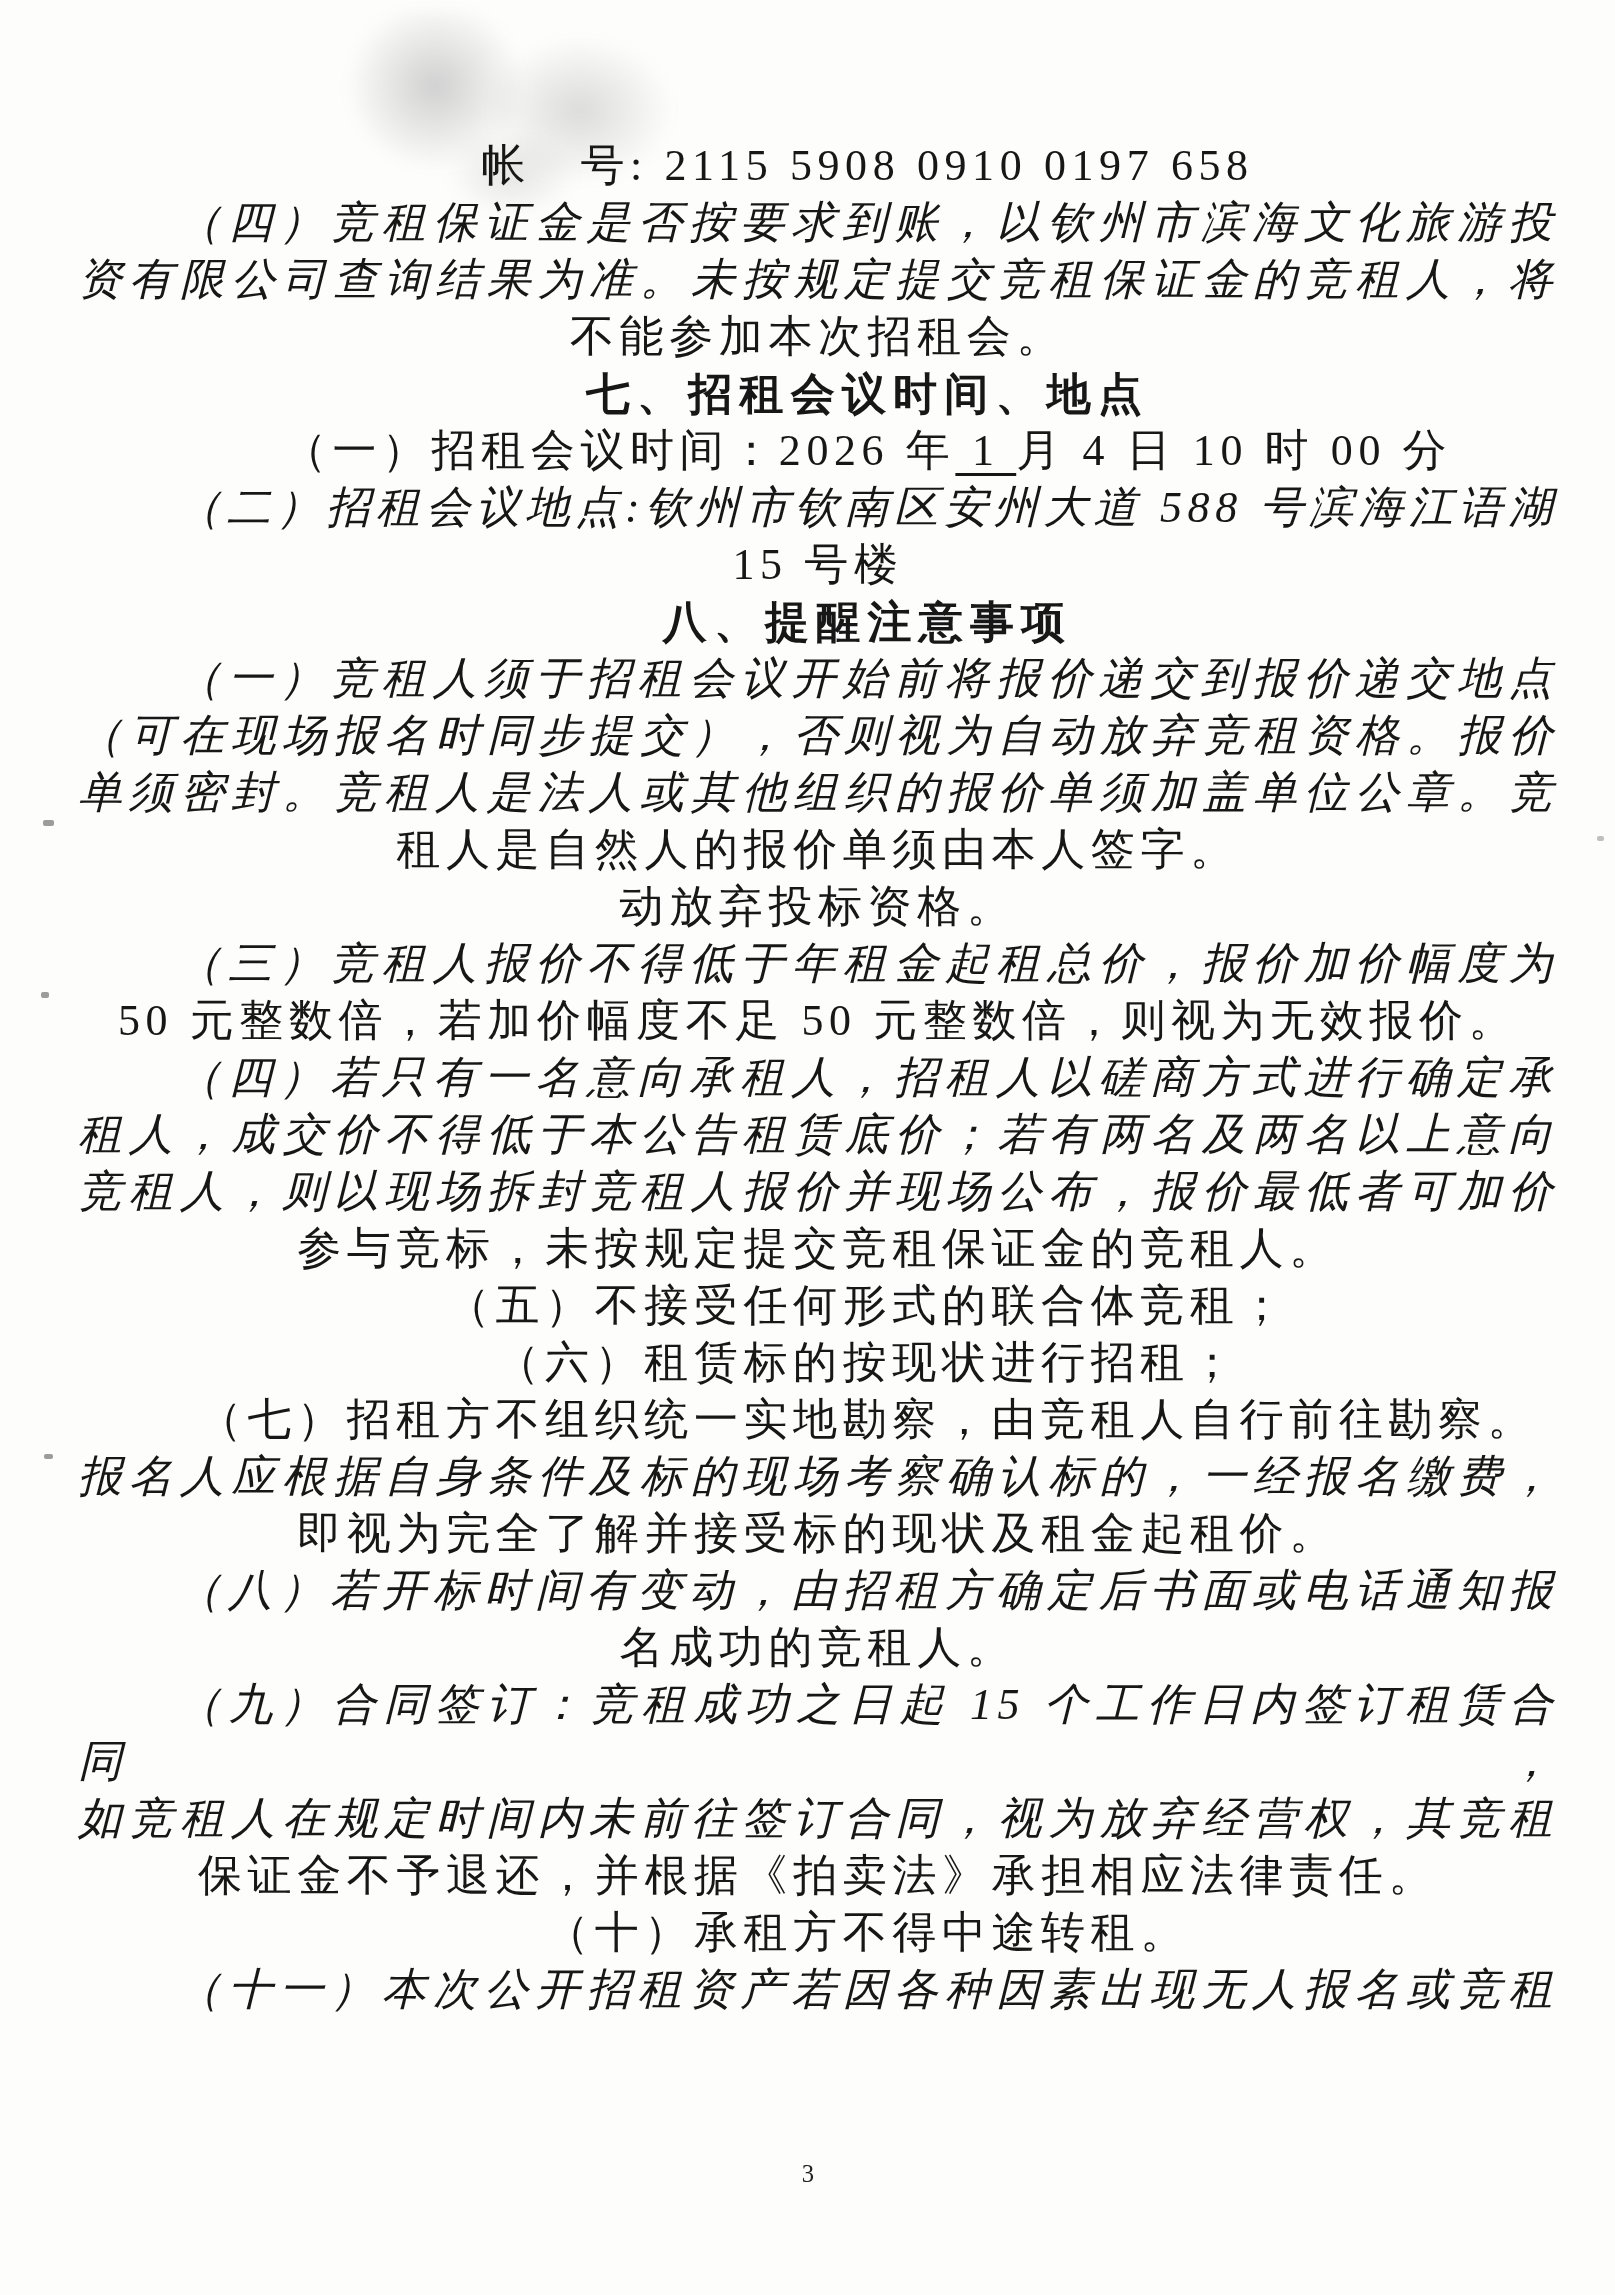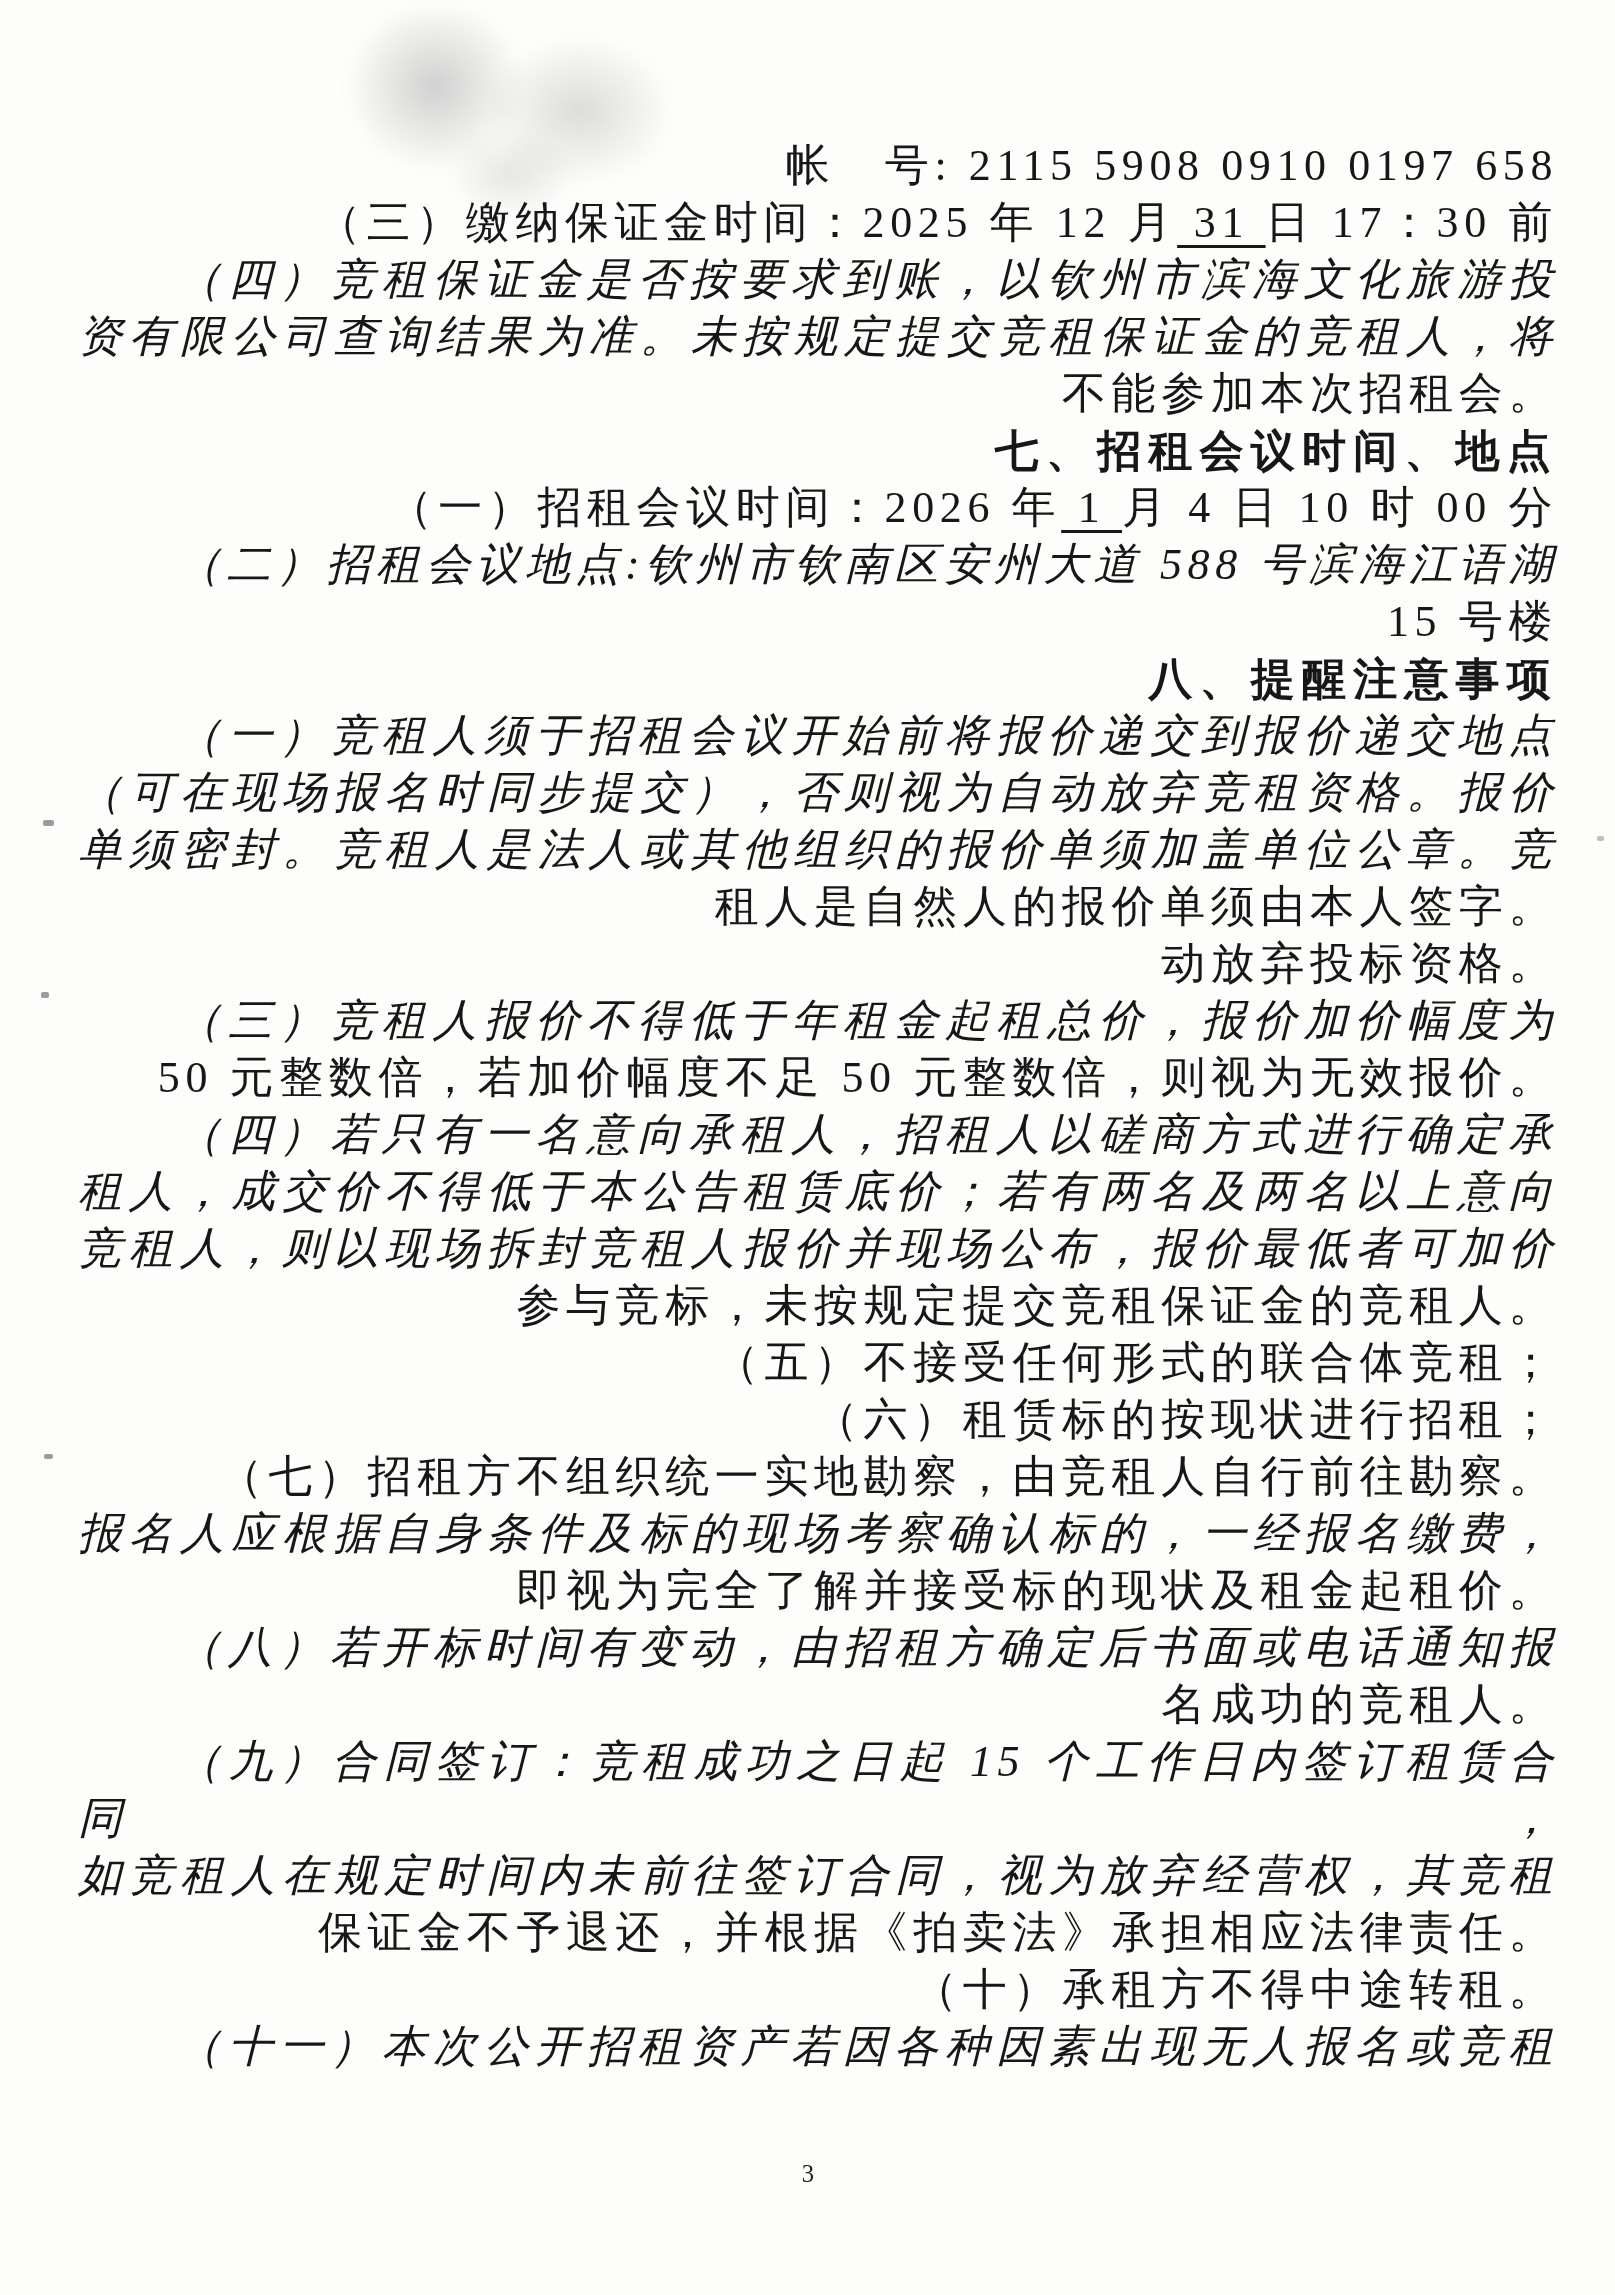--- a/index.html
+++ b/index.html
@@ -4,21 +4,21 @@
 <style>
   html,body{margin:0;padding:0;}
   body{width:1616px;height:2295px;background:#e8e8e8;}
   .page{
     position:relative;width:1616px;height:2295px;background:#fdfdfc;overflow:hidden;
     font-family:"Liberation Serif","DejaVu Serif",serif;color:#171717;
   }
   .content{position:absolute;left:78px;top:137px;width:1480px;}
   .line{
     font-size:44px;line-height:57px;letter-spacing:5.6px;
-    text-align:right;white-space:nowrap;
+    text-align:center;white-space:nowrap;
   }
   .line.fill{white-space:normal;text-align:justify;text-align-last:justify;font-style:italic;}
   .line.indent{text-indent:99px;}
   .line.bold{font-weight:bold;font-family:Liberation Sans, sans-serif;letter-spacing:7.2px;}
   .u{text-decoration:underline;text-decoration-thickness:3.1px;text-underline-offset:8.2px;}
   .page-number{
     position:absolute;left:0;right:0;top:2160px;text-align:center;
     font-size:24.6px;color:#222;letter-spacing:0;
   }
   
@@ -42,21 +42,20 @@
   <div class="artifact a1"></div>
   <div class="artifact a2"></div>
   <div class="artifact a3"></div>
   <div class="edge-mark m1"></div>
   <div class="edge-mark m2"></div>
   <div class="edge-mark m3"></div>
   <div class="edge-mark m4"></div>
 
   <div class="content">
       <div class="line indent"><span>帐　号: 2115 5908 0910 0197 658</span></div>
-      <div class="line indent"><span>（三）缴纳保证金时间：2025 年 12 月</span><span class="u"> 31 </span><span>日 17：30 前</span></div>
       <div class="line indent fill"><span>（四）竞租保证金是否按要求到账，以钦州市滨海文化旅游投</span></div>
       <div class="line fill"><span>资有限公司查询结果为准。未按规定提交竞租保证金的竞租人，将</span></div>
       <div class="line"><span>不能参加本次招租会。</span></div>
       <div class="line indent bold"><span>七、招租会议时间、地点</span></div>
       <div class="line indent"><span>（一）招租会议时间：2026 年</span><span class="u"> 1 </span><span>月 4 日 10 时 00 分</span></div>
       <div class="line indent fill"><span>（二）招租会议地点:钦州市钦南区安州大道 588 号滨海江语湖</span></div>
       <div class="line"><span>15 号楼</span></div>
       <div class="line indent bold"><span>八、提醒注意事项</span></div>
       <div class="line indent fill"><span>（一）竞租人须于招租会议开始前将报价递交到报价递交地点</span></div>
       <div class="line fill"><span>（可在现场报名时同步提交），否则视为自动放弃竞租资格。报价</span></div>

